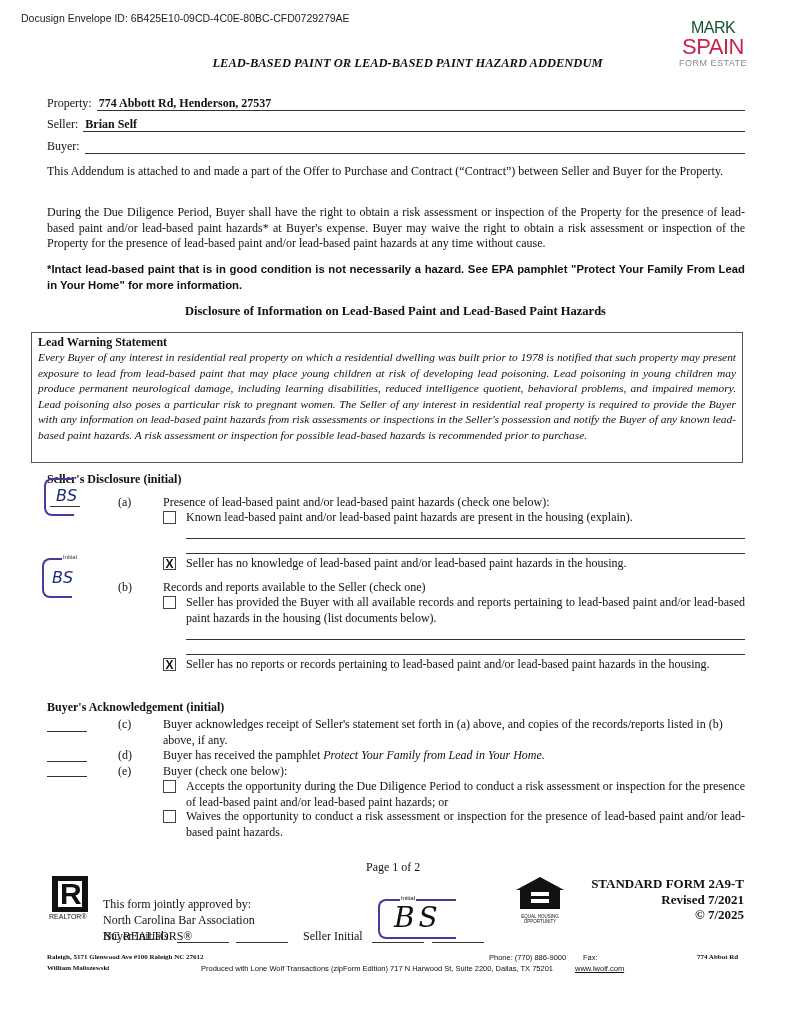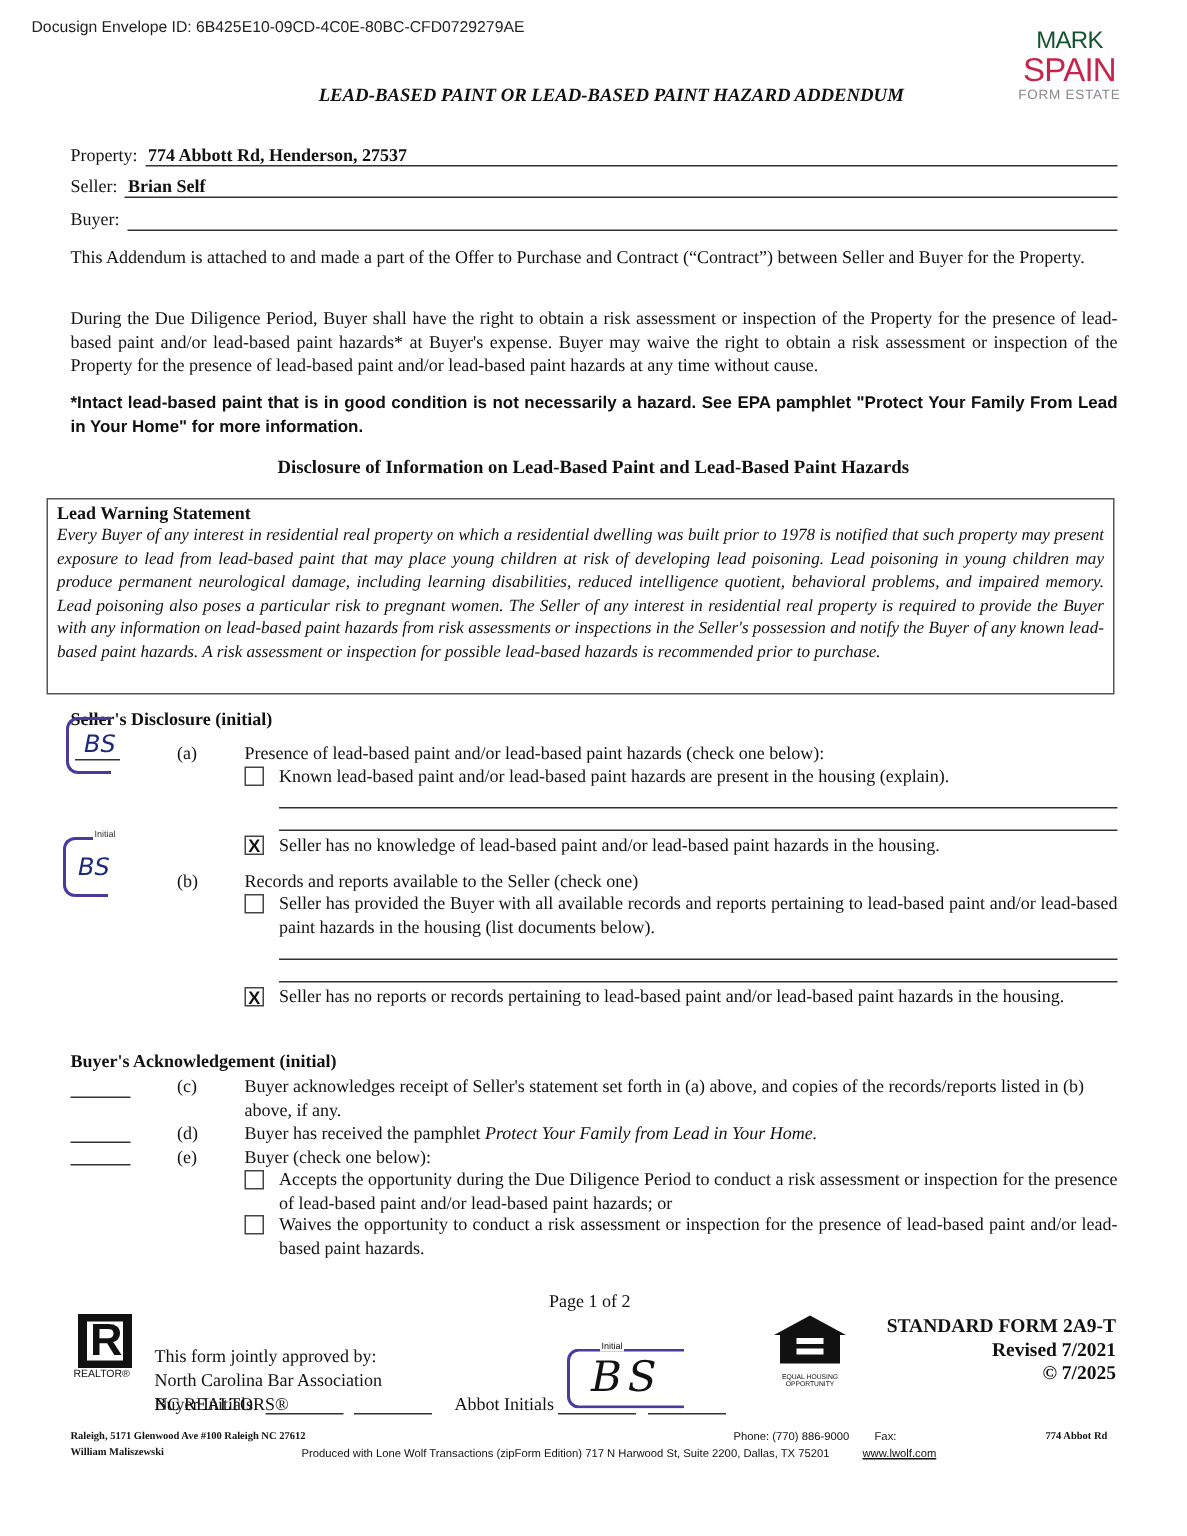--- a/index.html
+++ b/index.html
@@ -135,21 +135,21 @@
 <div class="abs" style="left:103px; top:876px; font-weight:normal; font-size:12px; line-height:16px;margin-top:20px;">
   <div>This form jointly approved by:</div>
   <div>North Carolina Bar Association</div>
   <div>NC REALTORS®</div>
 </div>
 
 <div class="abs" style="left:103px; top:929px; font-size:12px;">Buyer Initials</div>
 <div class="abs" style="left:177px; top:942px; width:52px; border-bottom:1px solid #333;"></div>
 <div class="abs" style="left:236px; top:942px; width:52px; border-bottom:1px solid #333;"></div>
 
-<div class="abs" style="left:303px; top:929px; font-size:12px;">Abbot Initials</div>
+<div class="abs" style="left:303px; top:929px; font-size:12px;">Seller Initial</div>
 <div class="abs" style="left:372px; top:942px; width:52px; border-bottom:1px solid #333;"></div>
 <div class="abs" style="left:432px; top:942px; width:52px; border-bottom:1px solid #333;"></div>
 
 <div class="abs" style="left:378px; top:895px; width:78px; height:44px;">
   <div class="abs initial-box" style="left:0; top:4px; width:78px; height:40px; border-right:none;"></div>
   <span class="abs" style="left:22px; top:0; font-family:'Liberation Sans',sans-serif; font-size:6px; background:#fff; padding:0 1px;">Initial</span>
   <span class="abs" style="left:16px; top:6px; font-family:'DejaVu Serif',serif; font-style:italic; font-size:28px; color:#111; letter-spacing:4px;">BS</span>
 </div>
 
 <div class="abs" style="left:514px; top:876px; width:52px; height:40px;">

